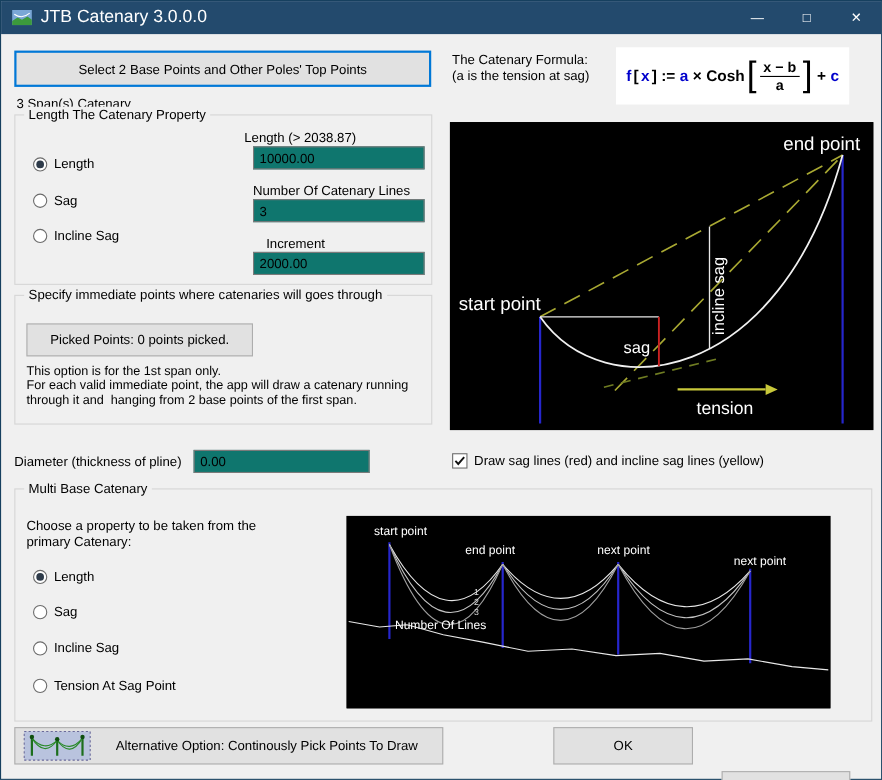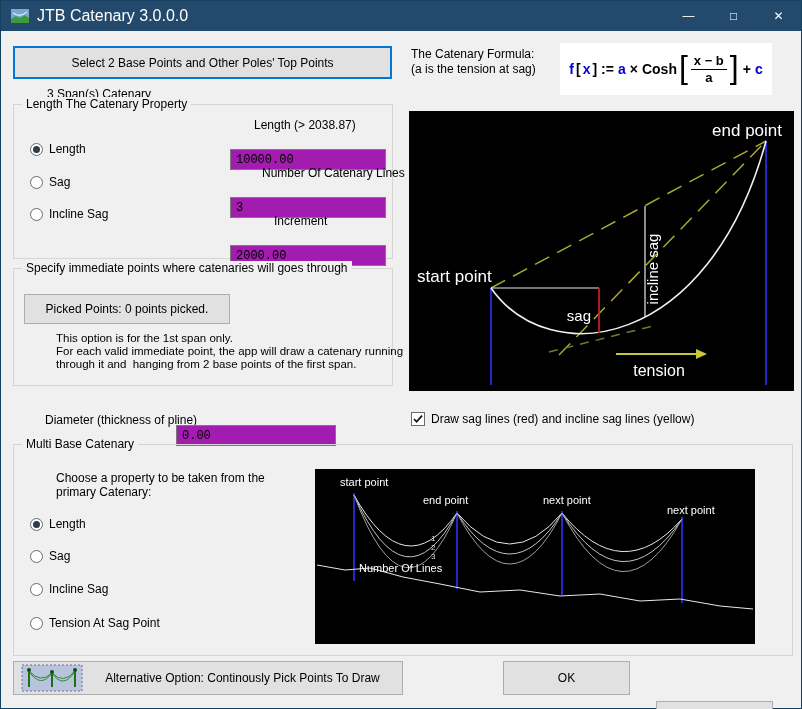--- a/index.html
+++ b/index.html
@@ -15,26 +15,26 @@
   .app-icon { margin-left: 10px; display: inline-flex; }
   .title-text { margin-left: 8px; font-size: 16px; }
   .tb-btns { margin-left: auto; display: flex; height: 30px; }
   .tb-btn { width: 45px; height: 30px; display: flex; align-items: center; justify-content: center;
             font-size: 12px; color: #fff; }
 
   
   .btn { position: absolute; background: #e1e1e1; border: 1px solid #adadad;
          display: flex; align-items: center; justify-content: center; font-size: 12px; }
   .btn-accent { border: 2px solid #0078d7; }
-  .tb { position: absolute; border: 1px solid #7a7a7a; background: #a21caf;
-        font-family: Liberation Mono, monospace; font-size: 12px; padding: 2px 5px; margin-top: 16px; }
+  .tb { position: absolute; border: 1px solid #7a7a7a; background: #0f766e;
+        font-family: Liberation Sans, sans-serif; font-size: 12px; padding: 2px 5px; }
   .gb { position: absolute; border: 1px solid #d5d5d5; }
   .gb-title { position: absolute; top: -8px; left: 8px; background: #f0f0f0;
               padding: 0 4px; font-size: 12px; white-space: nowrap; }
-  .lbl { position: absolute; font-size: 12px; white-space: nowrap; margin-left: 32px; }
+  .lbl { position: absolute; font-size: 12px; white-space: nowrap; }
 
   .radio-row { position: absolute; display: flex; align-items: center; gap: 6px; height: 14px; }
   .radio { width: 13px; height: 13px; border: 1px solid #6b6b6b; border-radius: 50%;
            background: #fff; display: inline-flex; align-items: center; justify-content: center; flex: none; }
   .radio .dot { width: 7px; height: 7px; border-radius: 50%; background: #2e3b4a; display: none; }
   .radio.checked .dot { display: block; }
   .radio-label { font-size: 12px; white-space: nowrap; }
 
   .checkbox-row { position: absolute; display: flex; align-items: center; gap: 6px; }
   .checkbox { width: 14px; height: 14px; background: #fff; border: 1px solid #6b6b6b;

